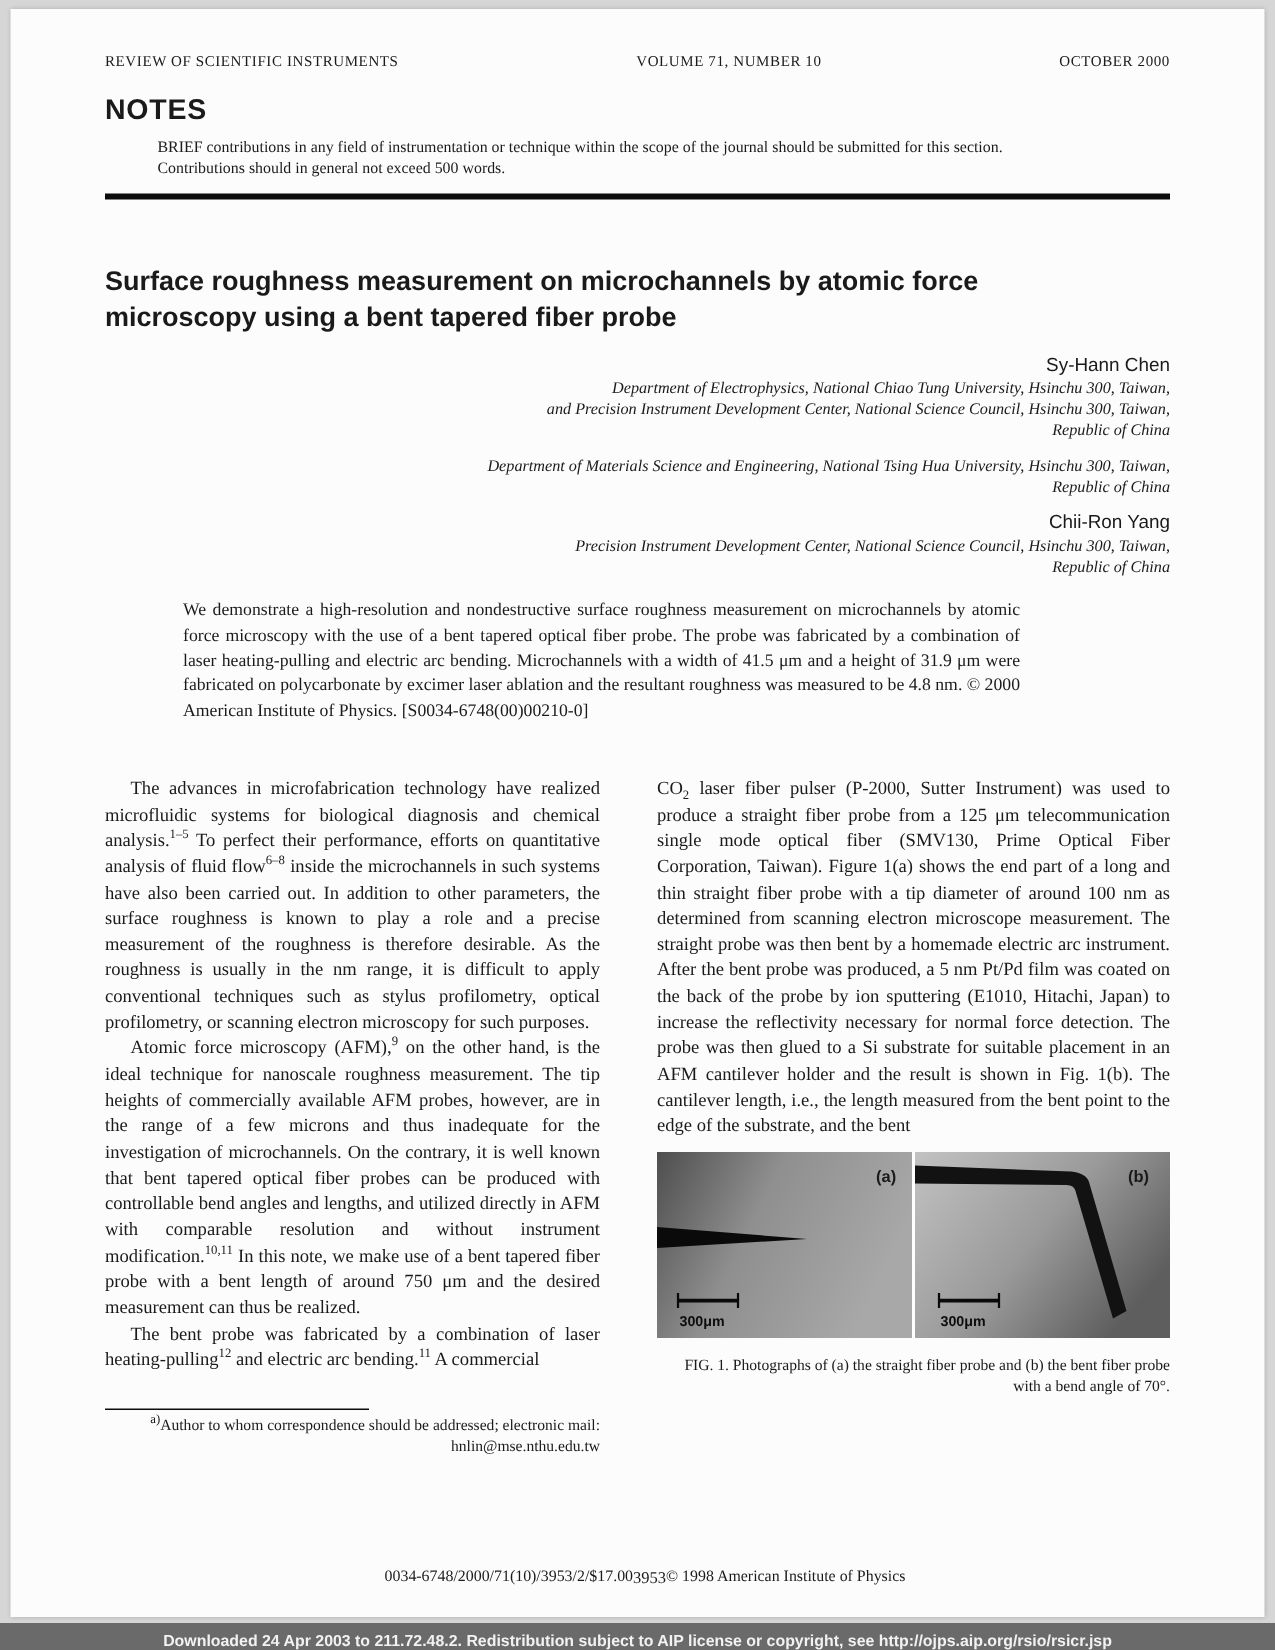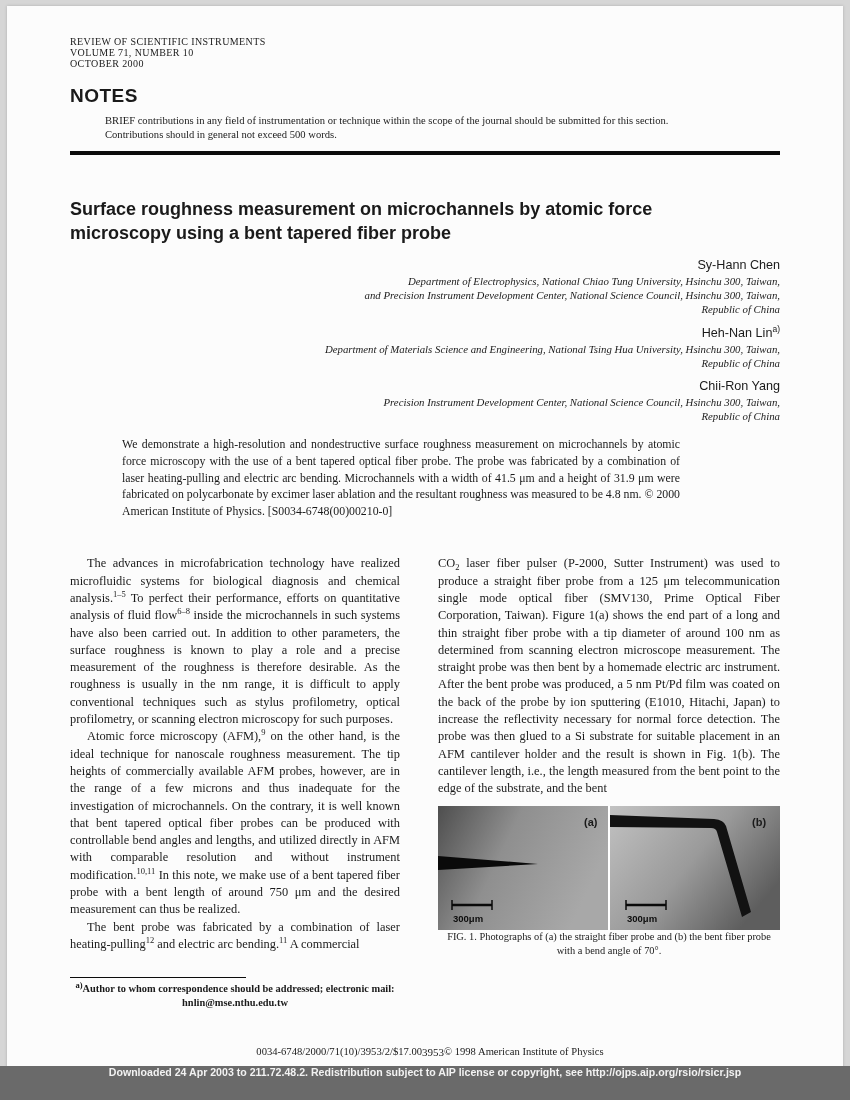--- a/index.html
+++ b/index.html
@@ -15,21 +15,21 @@
     position: absolute;
     left: 7px; top: 6px; right: 7px; bottom: 22px;
     background: #fcfcfc;
     box-shadow: 0 0 3px rgba(0,0,0,0.18);
     padding: 30px 63px 0 63px;
     box-sizing: border-box;
   }
   
   .running-head {
     display: flex; justify-content: space-between;
-    font-size: 10px; letter-spacing: 0.4px; flex-direction: column;
+    font-size: 10px; letter-spacing: 0.4px;
   }
   
   .notes-heading {
     font-family: "Liberation Sans", sans-serif;
     font-size: 19px; font-weight: bold;
     margin: 16px 0 0 0; letter-spacing: 0.5px;
   }
   .notes-policy {
     font-size: 10.6px; line-height: 13.5px;
     margin: 7px 98px 0 35px;
@@ -72,45 +72,45 @@
     font-size: 12.4px; line-height: 17.3px;
     text-align: justify; text-indent: 17px;
     margin: 0;
   }
   .body-p.noindent { text-indent: 0; }
   .body-p sup, .footnote sup { font-size: 8.5px; line-height: 0; }
   .body-p sub { font-size: 8.5px; line-height: 0; }
   
   .footnote { margin-top: auto; padding-top: 10px; }
   .footnote-rule { width: 176px; border-top: 1.2px solid #0c0c0c; margin-bottom: 4px; }
-  .footnote p { font-size: 10.4px; line-height: 14px; margin: 0; text-align: center; font-weight: bold; }
+  .footnote p { font-size: 10.4px; line-height: 14px; margin: 0; text-align: right; }
   
   figure { margin: 8px 0 0 0; }
   .panels {
     display: flex; gap: 2px;
     width: 342px; height: 124px;
     background: #ffffff;
   }
   .panels svg { width: 170px; height: 124px; display: block; }
   figcaption {
     font-size: 10.4px; line-height: 14px;
-    text-align: center;
+    margin-top: 12px; text-align: right;
   }
   
   .page-footer {
     position: absolute; left: 63px; right: 53px; bottom: 20px;
     display: flex; justify-content: center;
     font-size: 10.6px;
   }
   .page-footer .page-num { font-size: 11px; }
   
   .download-bar {
     position: absolute; left: 0; right: 0; bottom: 0;
-    height: 34px; background: #6a6a6a;
-    display: flex; align-items: flex-start; justify-content: center;
+    height: 18px; background: #6a6a6a;
+    display: flex; align-items: flex-end; justify-content: center;
   }
   .download-bar span {
     font-family: "Liberation Sans", sans-serif;
     font-weight: bold; font-size: 10.6px; color: #f2f2f2;
   }
   .edge-mark {
     position: absolute; left: 3px; top: 1086px;
     font-size: 10px; color: #aeaeae;
     font-family: "Liberation Sans", sans-serif;
     padding-left: 12px;
@@ -134,21 +134,20 @@
   <h2 class="article-title">Surface roughness measurement on microchannels by atomic force microscopy using a bent tapered fiber probe</h2>
 
   <div class="authors">
     <div class="author">
       <div class="author-name">Sy-Hann Chen</div>
       <div class="author-affil">Department of Electrophysics, National Chiao Tung University, Hsinchu 300, Taiwan,
 and Precision Instrument Development Center, National Science Council, Hsinchu 300, Taiwan,
 Republic of China</div>
     </div>
     <div class="author">
-      <div class="author-name"><span>Heh-Nan Lin</span><sup>a)</sup></div>
       <div class="author-affil">Department of Materials Science and Engineering, National Tsing Hua University, Hsinchu 300, Taiwan,
 Republic of China</div>
     </div>
     <div class="author">
       <div class="author-name">Chii-Ron Yang</div>
       <div class="author-affil">Precision Instrument Development Center, National Science Council, Hsinchu 300, Taiwan,
 Republic of China</div>
     </div>
     <p class="abstract">We demonstrate a high-resolution and nondestructive surface roughness measurement on microchannels by atomic force microscopy with the use of a bent tapered optical fiber probe. The probe was fabricated by a combination of laser heating-pulling and electric arc bending. Microchannels with a width of 41.5 μm and a height of 31.9 μm were fabricated on polycarbonate by excimer laser ablation and the resultant roughness was measured to be 4.8 nm. © 2000 American Institute of Physics. [S0034-6748(00)00210-0]</p>
   </div>

